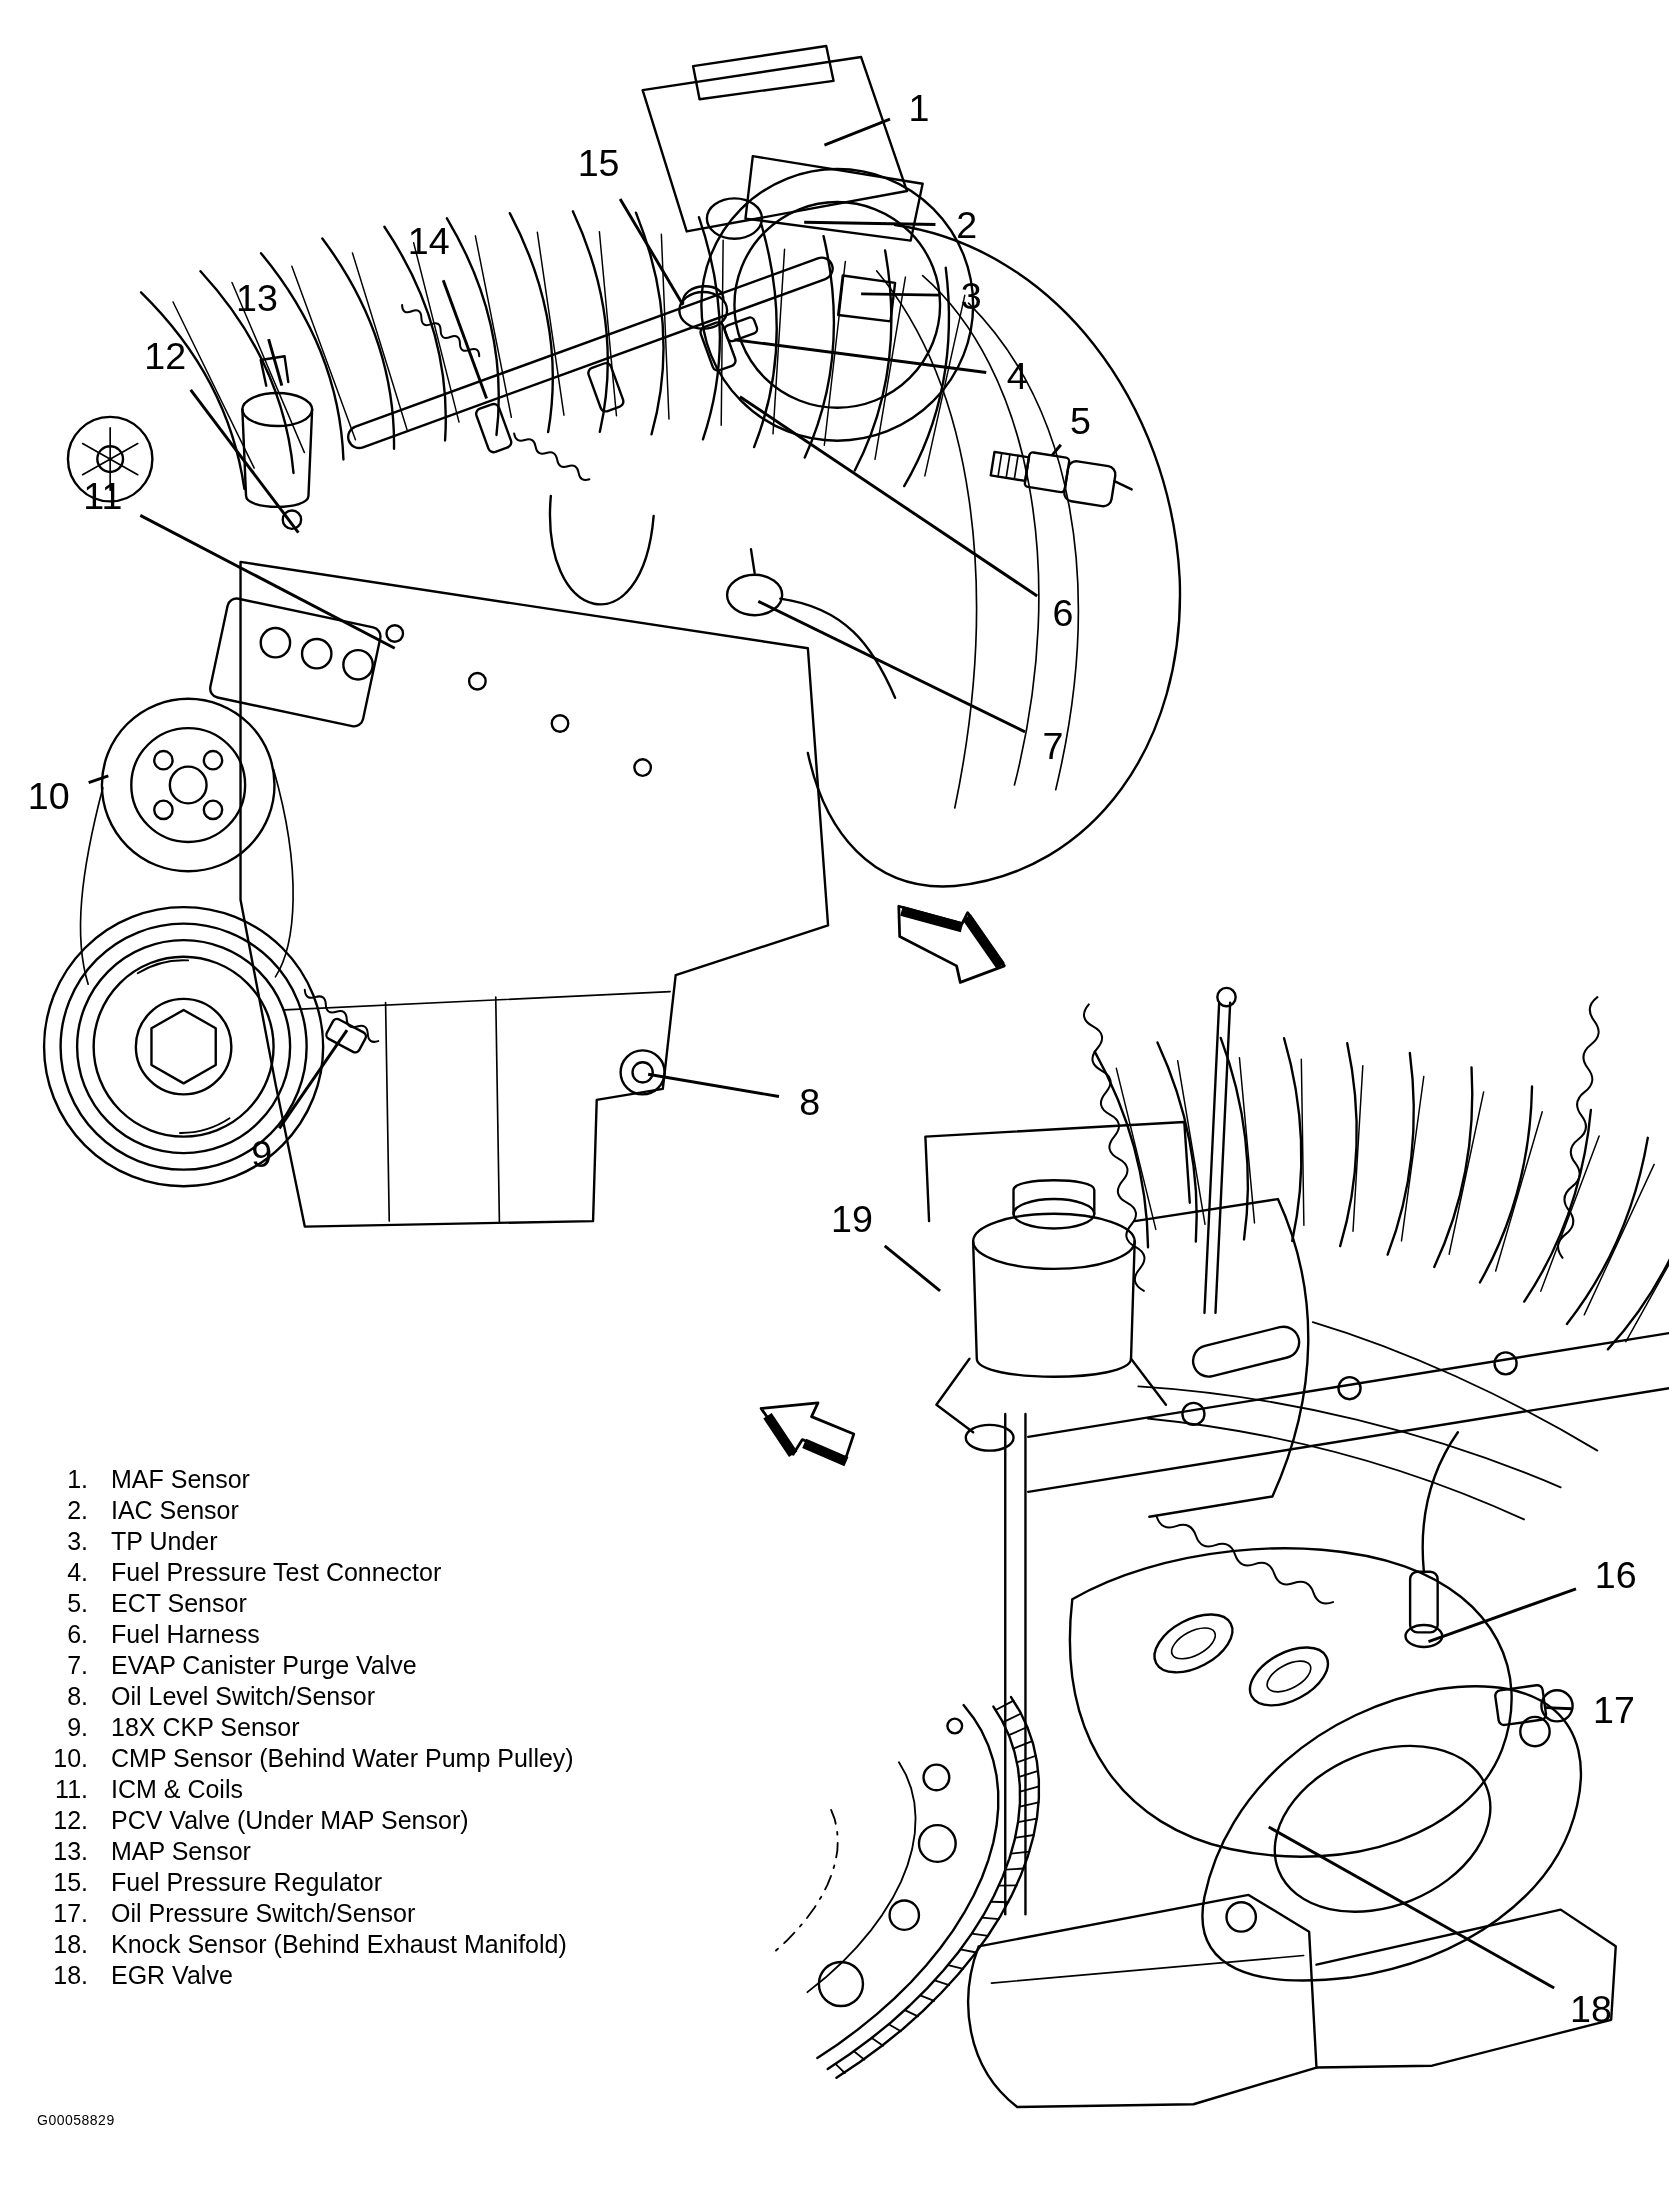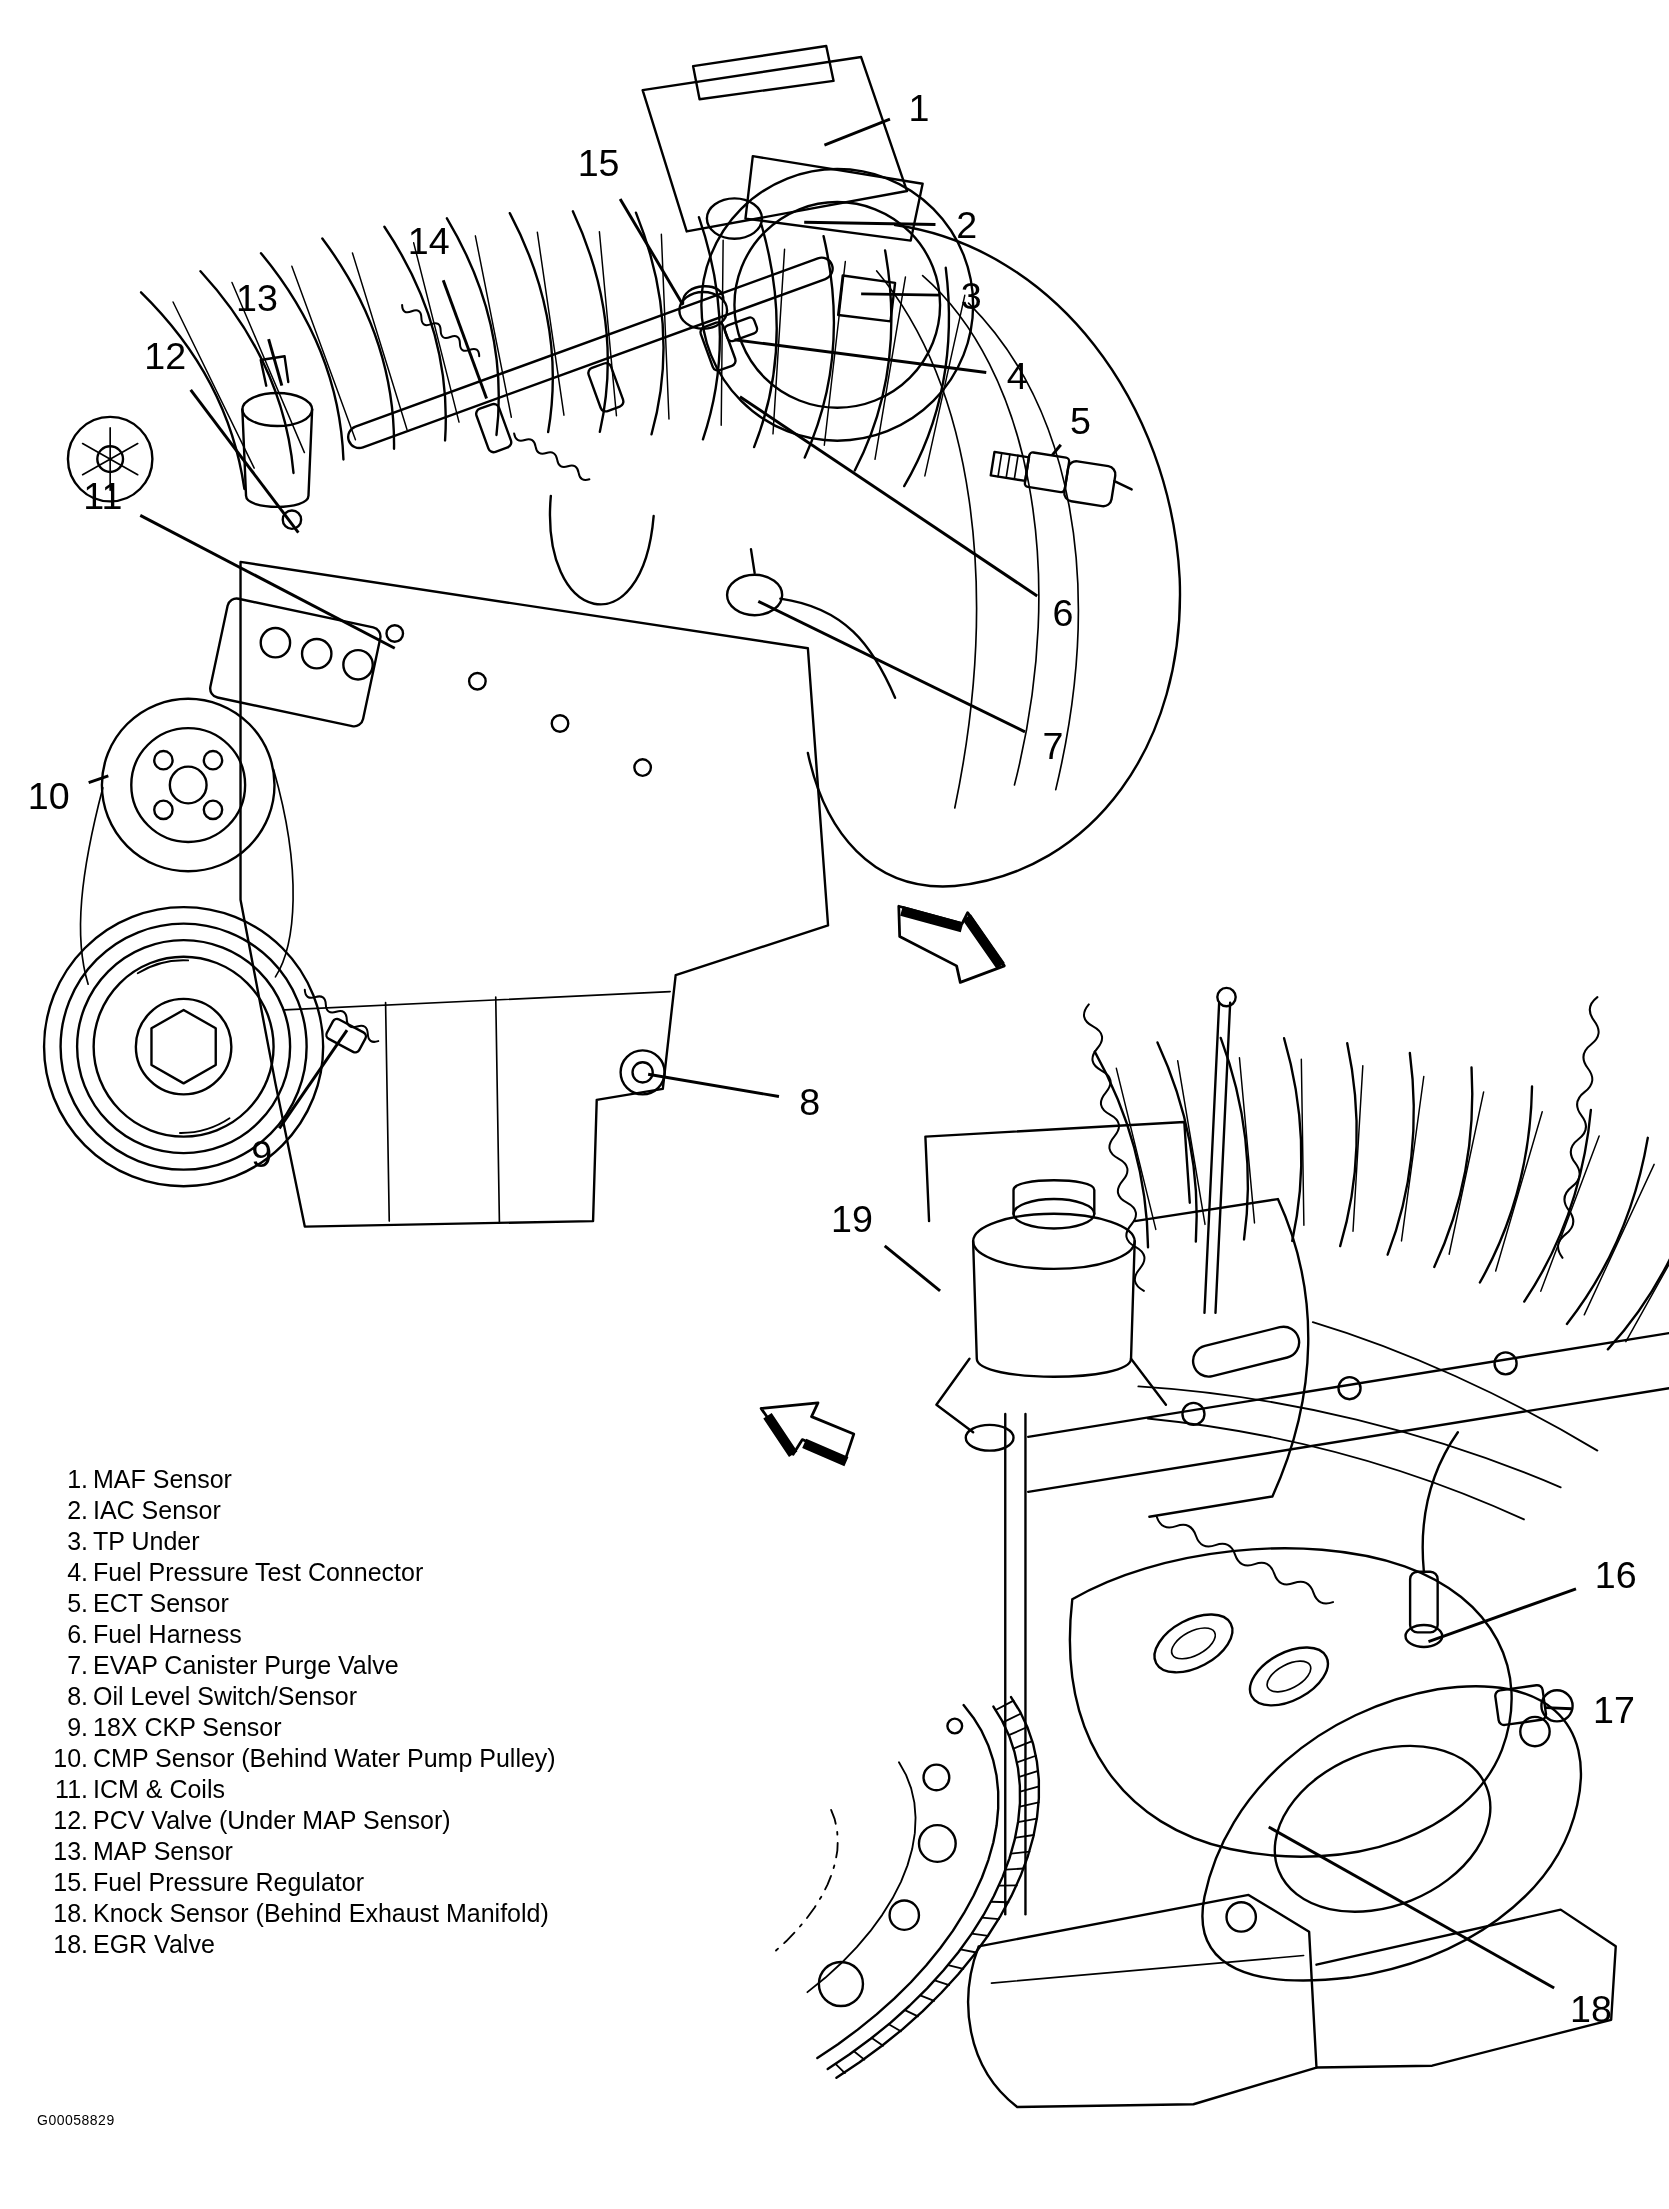--- a/index.html
+++ b/index.html
@@ -3,21 +3,21 @@
 <meta charset="utf-8">
 <title>Engine Component Locations</title>
 <style>
   html,body{margin:0;padding:0;background:#e8e8e8}
   .page{position:relative;width:1669px;height:2209px;background:#ffffff;
         font-family:"Liberation Sans",sans-serif;color:#000;overflow:hidden}
   .page svg{position:absolute;left:0;top:0}
   #legend{position:absolute;left:33px;top:1464px;margin:0;padding:0;list-style:none}
   .lg-item{display:flex;font-size:25px;line-height:31px}
   .lg-num{width:55px;text-align:right;flex:0 0 auto}
-  .lg-label{margin-left:5px;white-space:nowrap}
+  .lg-label{margin-left:23px;white-space:nowrap}
   #figure-id{position:absolute;left:37px;top:2112px;font-size:14px;letter-spacing:0.5px}
   .callout-num{font-family:"Liberation Sans",sans-serif;font-size:41px;fill:#000;text-anchor:middle}
   .leader{stroke:#000;stroke-width:3.2;fill:none}
 </style>
 </head>
 <body>
 
 <div class="page">
 
   <svg width="1669" height="2209" viewBox="0 0 1818 2406">
@@ -440,20 +440,24 @@
       </li>
       <li class="lg-item">
         <span class="lg-num">13.</span>
         <span class="lg-label">MAP Sensor</span>
       </li>
       <li class="lg-item">
         <span class="lg-num">15.</span>
         <span class="lg-label">Fuel Pressure Regulator</span>
       </li>
       <li class="lg-item">
+        <span class="lg-num">17.</span>
+        <span class="lg-label">Oil Pressure Switch/Sensor</span>
+      </li>
+      <li class="lg-item">
         <span class="lg-num">18.</span>
         <span class="lg-label">Knock Sensor (Behind Exhaust Manifold)</span>
       </li>
       <li class="lg-item">
         <span class="lg-num">18.</span>
         <span class="lg-label">EGR Valve</span>
       </li>
     </ol>
 
   <div id="figure-id">G00058829</div>

